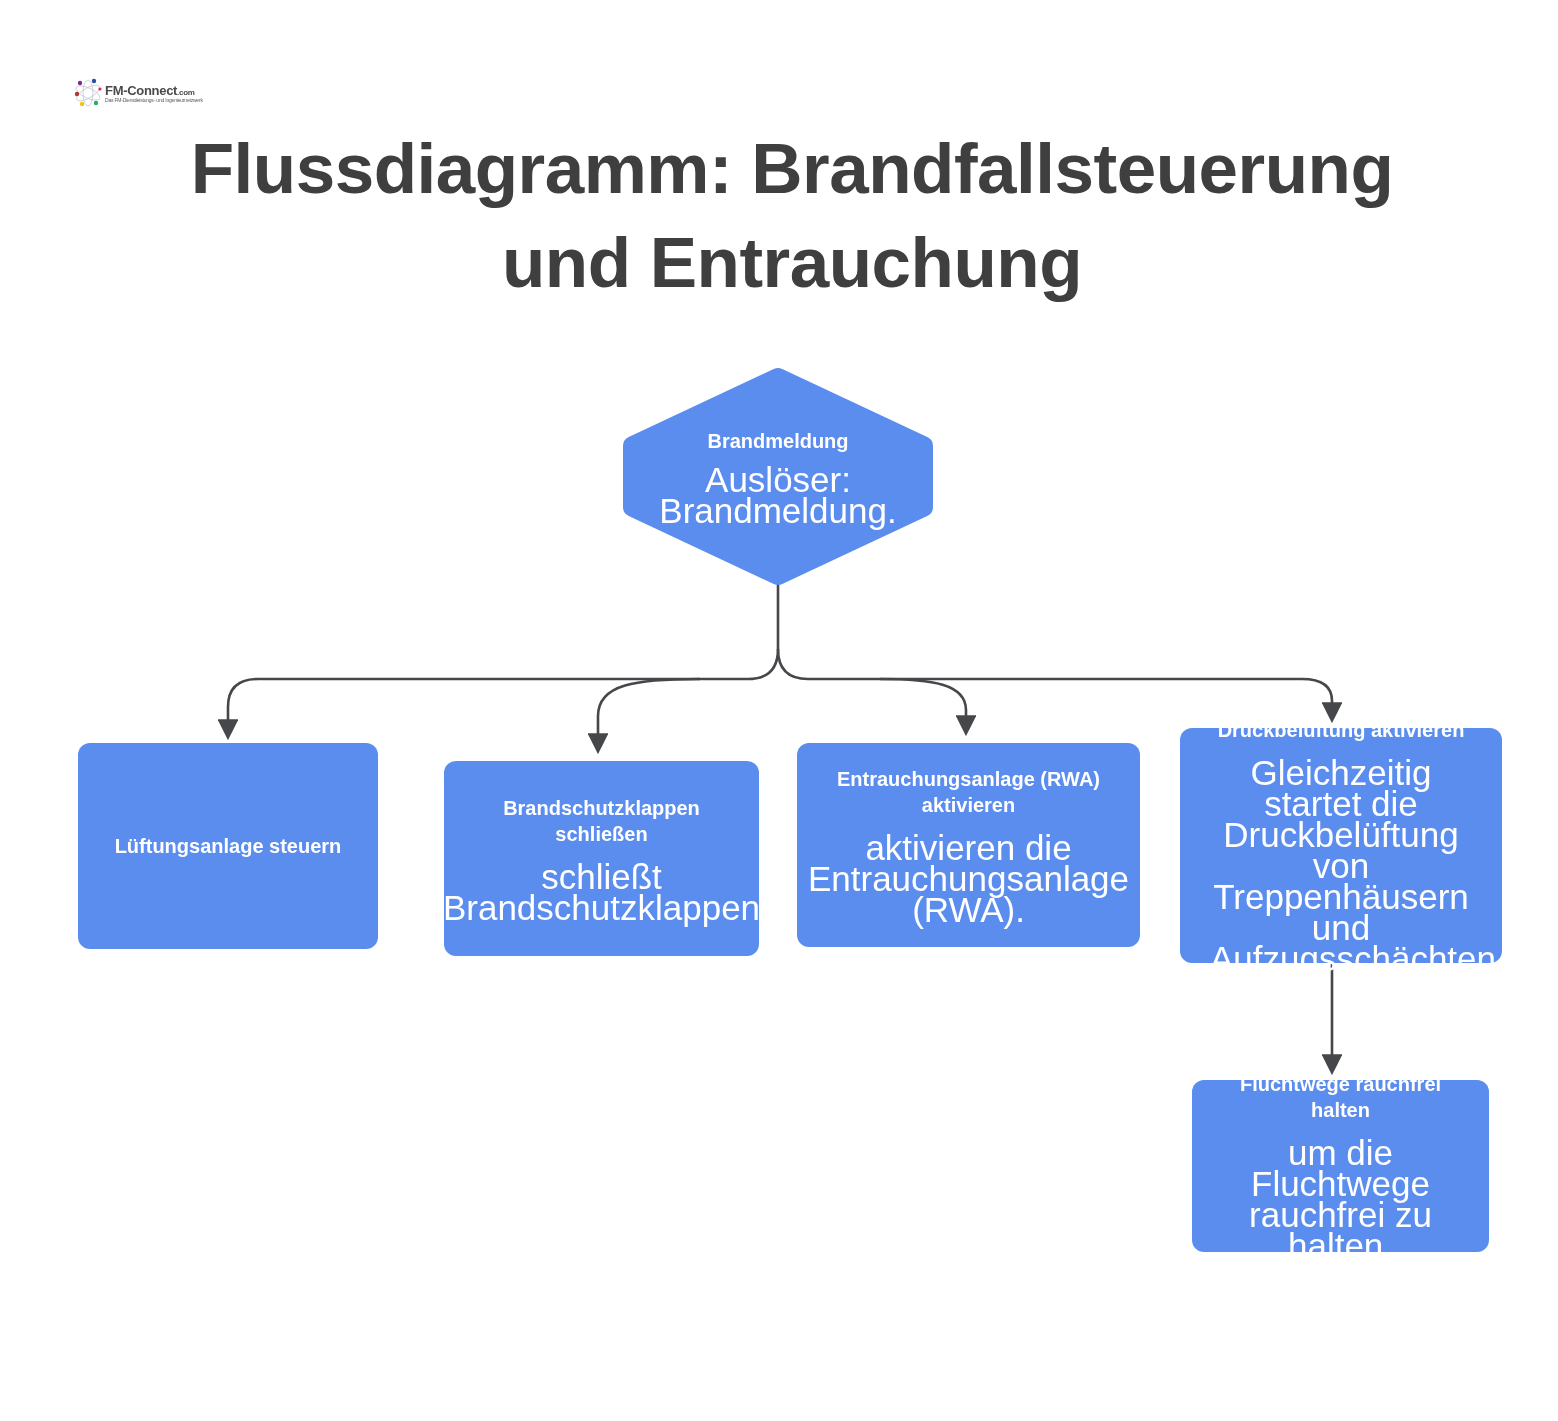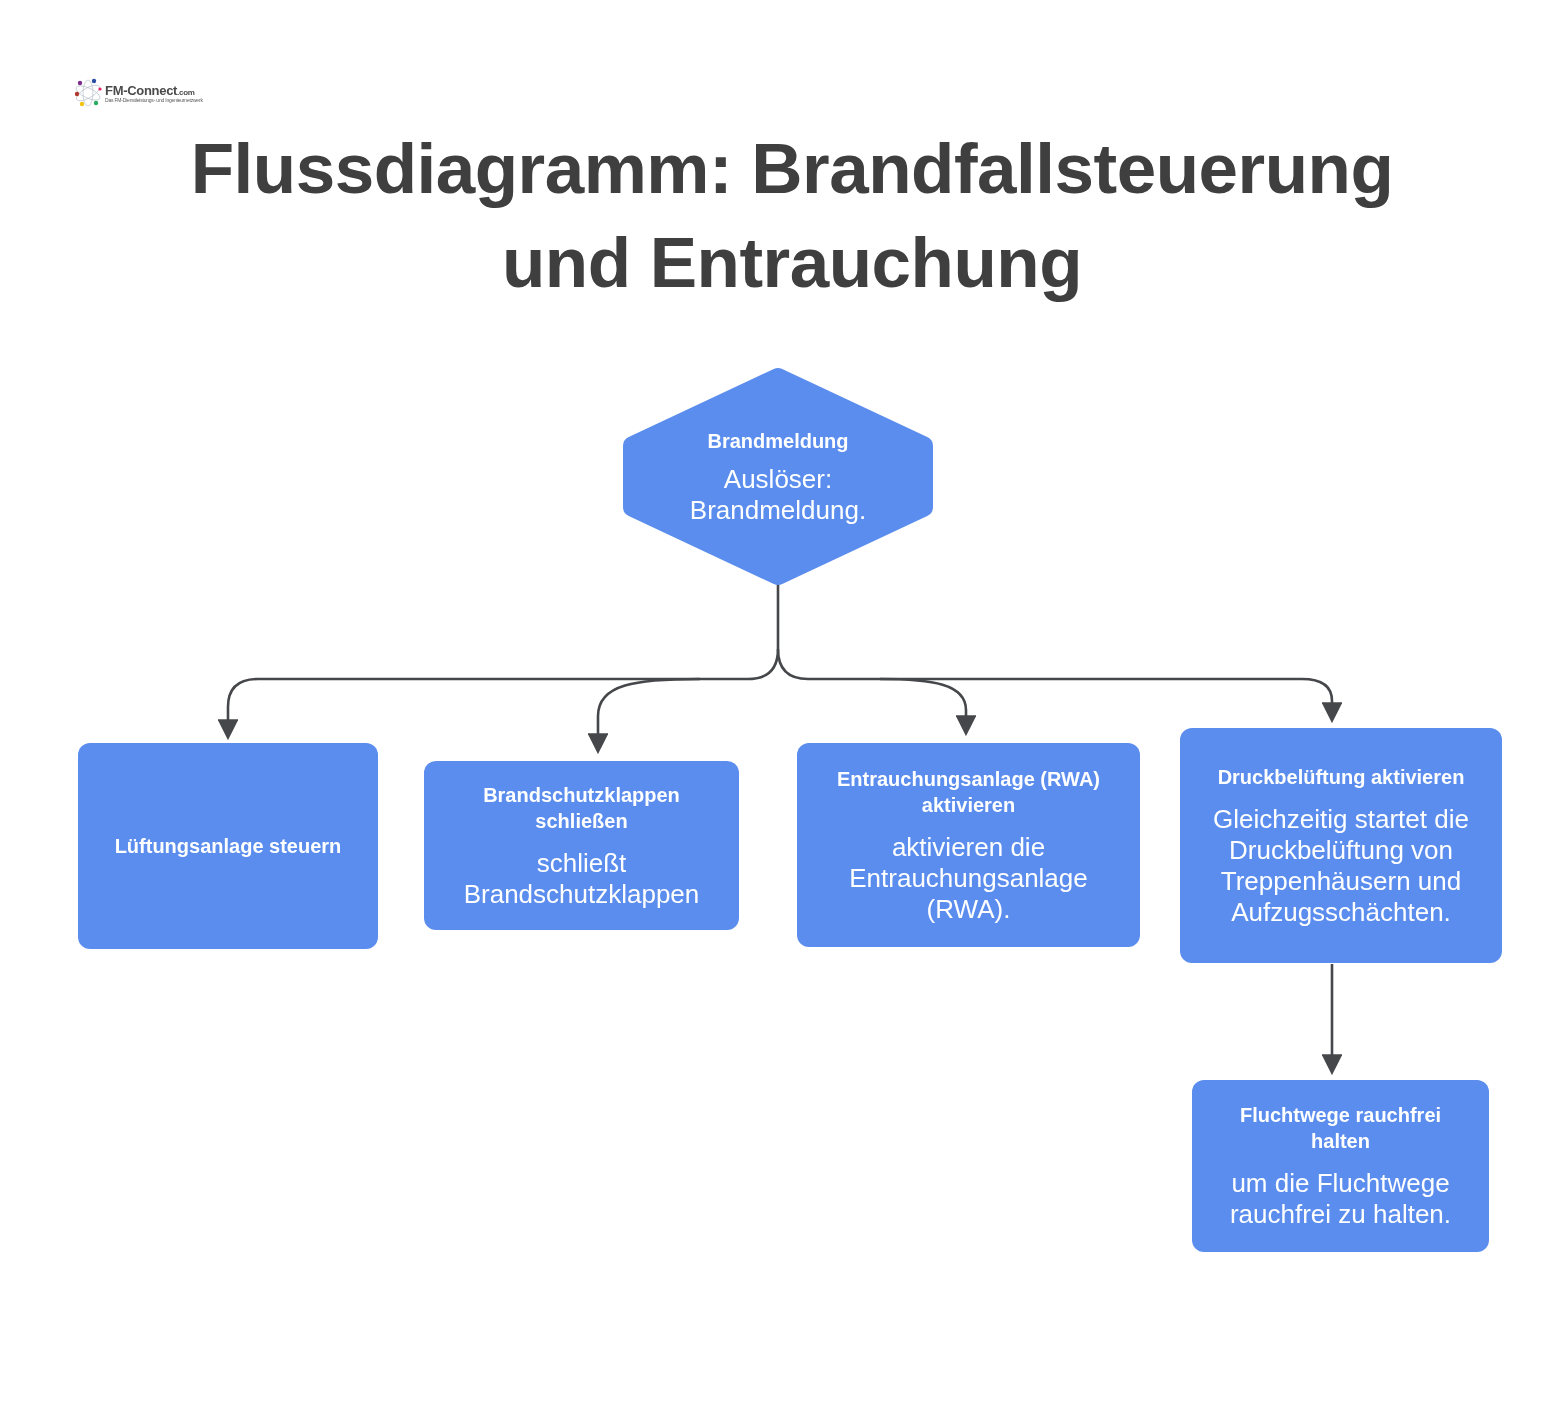--- a/index.html
+++ b/index.html
@@ -74,21 +74,21 @@
   .node.box {
     background: #5a8dee;
     border-radius: 12px;
   }
   .node-label {
     font-weight: bold;
     font-size: 20px;
     line-height: 26px;
   }
   .node-desc {
-    font-size: 26px;
+    font-size: 35px;
     line-height: 31px;
   }
   .hex-text { background: transparent; }
   .hex-text .node-desc { max-width: 256px; }
   .nowrap-label .node-label { white-space: nowrap; }
   .desc-narrow .node-desc { max-width: 262px; }
 </style>
 </head>
 <body>
 
@@ -134,21 +134,21 @@
 
   <div class="node hex-text" style="left:633px; top:368px; width:290px; height:217px; gap:10px;">
     <div class="node-label">Brandmeldung</div>
     <div class="node-desc">Auslöser: Brandmeldung.</div>
   </div>
 
   <div class="node box" style="left:78px; top:743px; width:300px; height:206px;">
     <div class="node-label">Lüftungsanlage steuern</div>
   </div>
 
-  <div class="node box" style="left:424px; top:761px; width:315px; height:169px;">
+  <div class="node box" style="left:444px; top:761px; width:315px; height:195px;">
     <div class="node-label">Brandschutzklappen schließen</div>
     <div class="node-desc">schließt Brandschutzklappen</div>
   </div>
 
   <div class="node box" style="left:797px; top:743px; width:343px; height:204px;text-align:center;">
     <div class="node-label">Entrauchungsanlage (RWA) aktivieren</div>
     <div class="node-desc">aktivieren die Entrauchungsanlage (RWA).</div>
   </div>
 
   <div class="node box nowrap-label desc-narrow" style="left:1180px; top:728px; width:322px; height:235px;align-items:center;">

